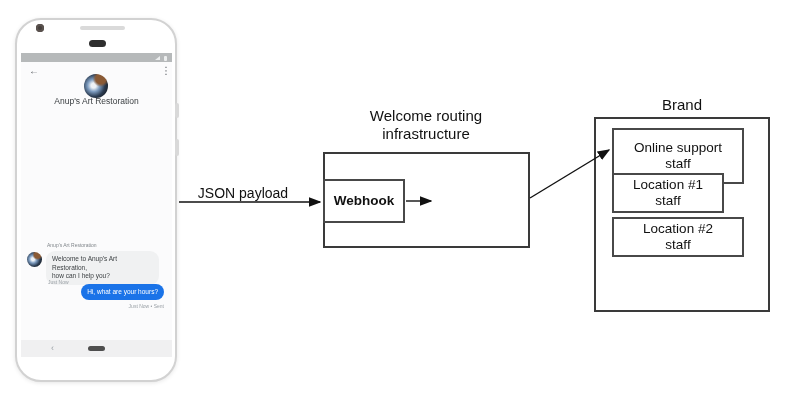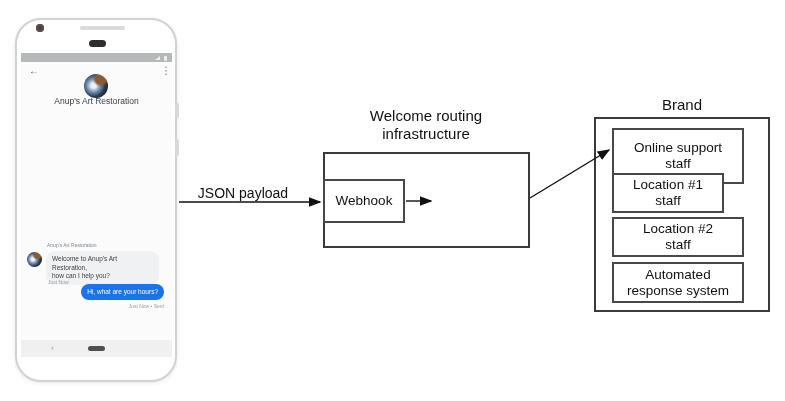--- a/index.html
+++ b/index.html
@@ -75,21 +75,21 @@
   .routing-title { left:326px; top:107px; width:200px; font-size:15px; line-height:18px; }
   .brand-title { left:632px; top:96px; width:100px; font-size:15px; }
 
   .obox { position:absolute; border:2px solid #3a3a3a; background:transparent; }
   .routing-box { left:323px; top:152px; width:207px; height:96px; }
   .brand-box { left:594px; top:117px; width:176px; height:195px; }
 
   .ibox { position:absolute; border:2px solid #484848; background:#fff;
     display:flex; align-items:center; justify-content:center; text-align:center;
     font-size:13.5px; line-height:16px; white-space:pre-line; }
-  .webhook-box { left:323px; top:179px; width:82px; height:44px; }
+  .webhook-box { left:323px; top:179px; width:82px; height:44px;font-weight:bold; }
   .dest-box { left:433px; top:179px; width:97px; height:44px; }
   .bb0 { left:612px; top:128px; width:132px; height:56px; }
   .bb1 { left:612px; top:173px; width:112px; height:40px; }
   .bb2 { left:612px; top:217px; width:132px; height:40px; }
   .bb3 { left:612px; top:262px; width:132px; height:41px; }
 
   .arrows { position:absolute; left:0; top:0; width:785px; height:401px; pointer-events:none; }
   .arrows line { stroke:#111; stroke-width:1.4; }
 </style>
 </head>
@@ -139,22 +139,20 @@
   <div class="obox routing-box"></div>
   <div class="ibox webhook-box">Webhook</div>
 
   <div class="obox brand-box"></div>
   <div class="ibox bb0">Online support
 staff</div>
   <div class="ibox bb1">Location #1
 staff</div>
   <div class="ibox bb2">Location #2
 staff</div>
-  <div class="ibox bb3">Automated
-response system</div>
 
   <svg class="arrows">
     <defs>
       <marker id="ah" markerWidth="9" markerHeight="7" refX="8" refY="3.5" orient="auto">
         <path d="M0,0 L9,3.5 L0,7 z" fill="#111"></path>
       </marker>
     </defs>
     <line x1="179" y1="202" x2="320" y2="202" marker-end="url(#ah)"></line>
     <line x1="406" y1="201" x2="431" y2="201" marker-end="url(#ah)"></line>
     <line x1="530" y1="198" x2="609" y2="150" marker-end="url(#ah)"></line>

